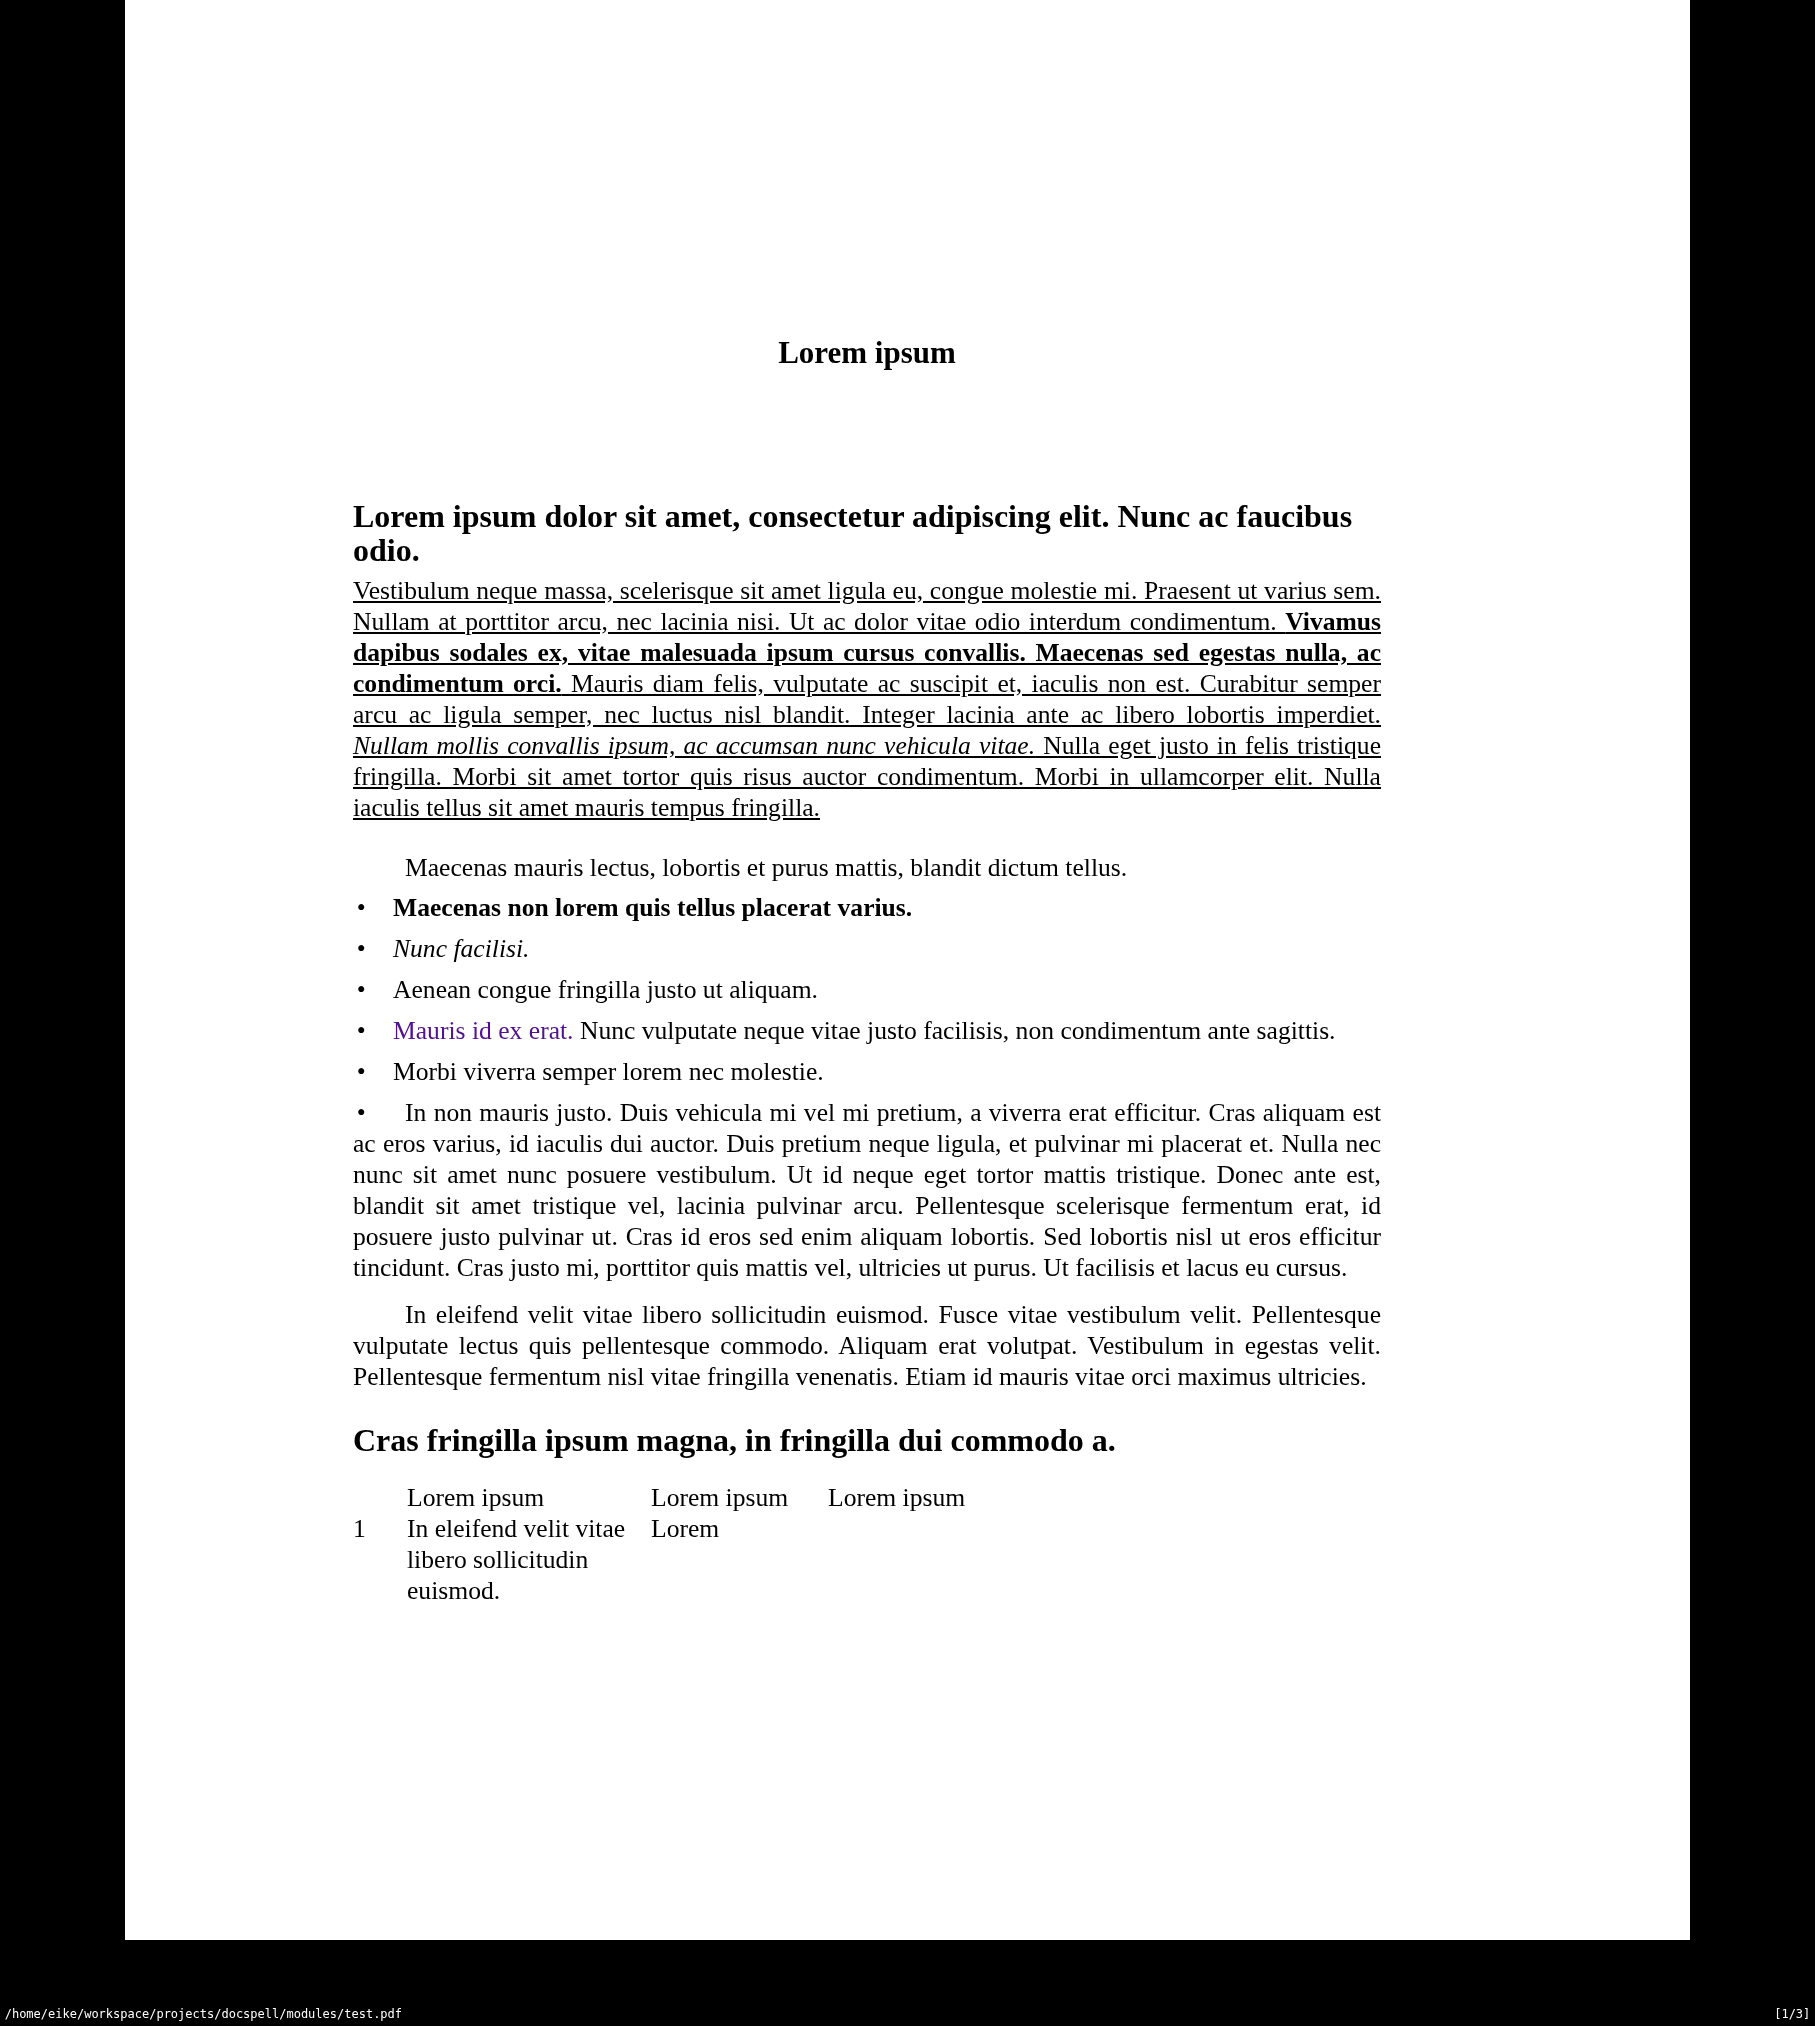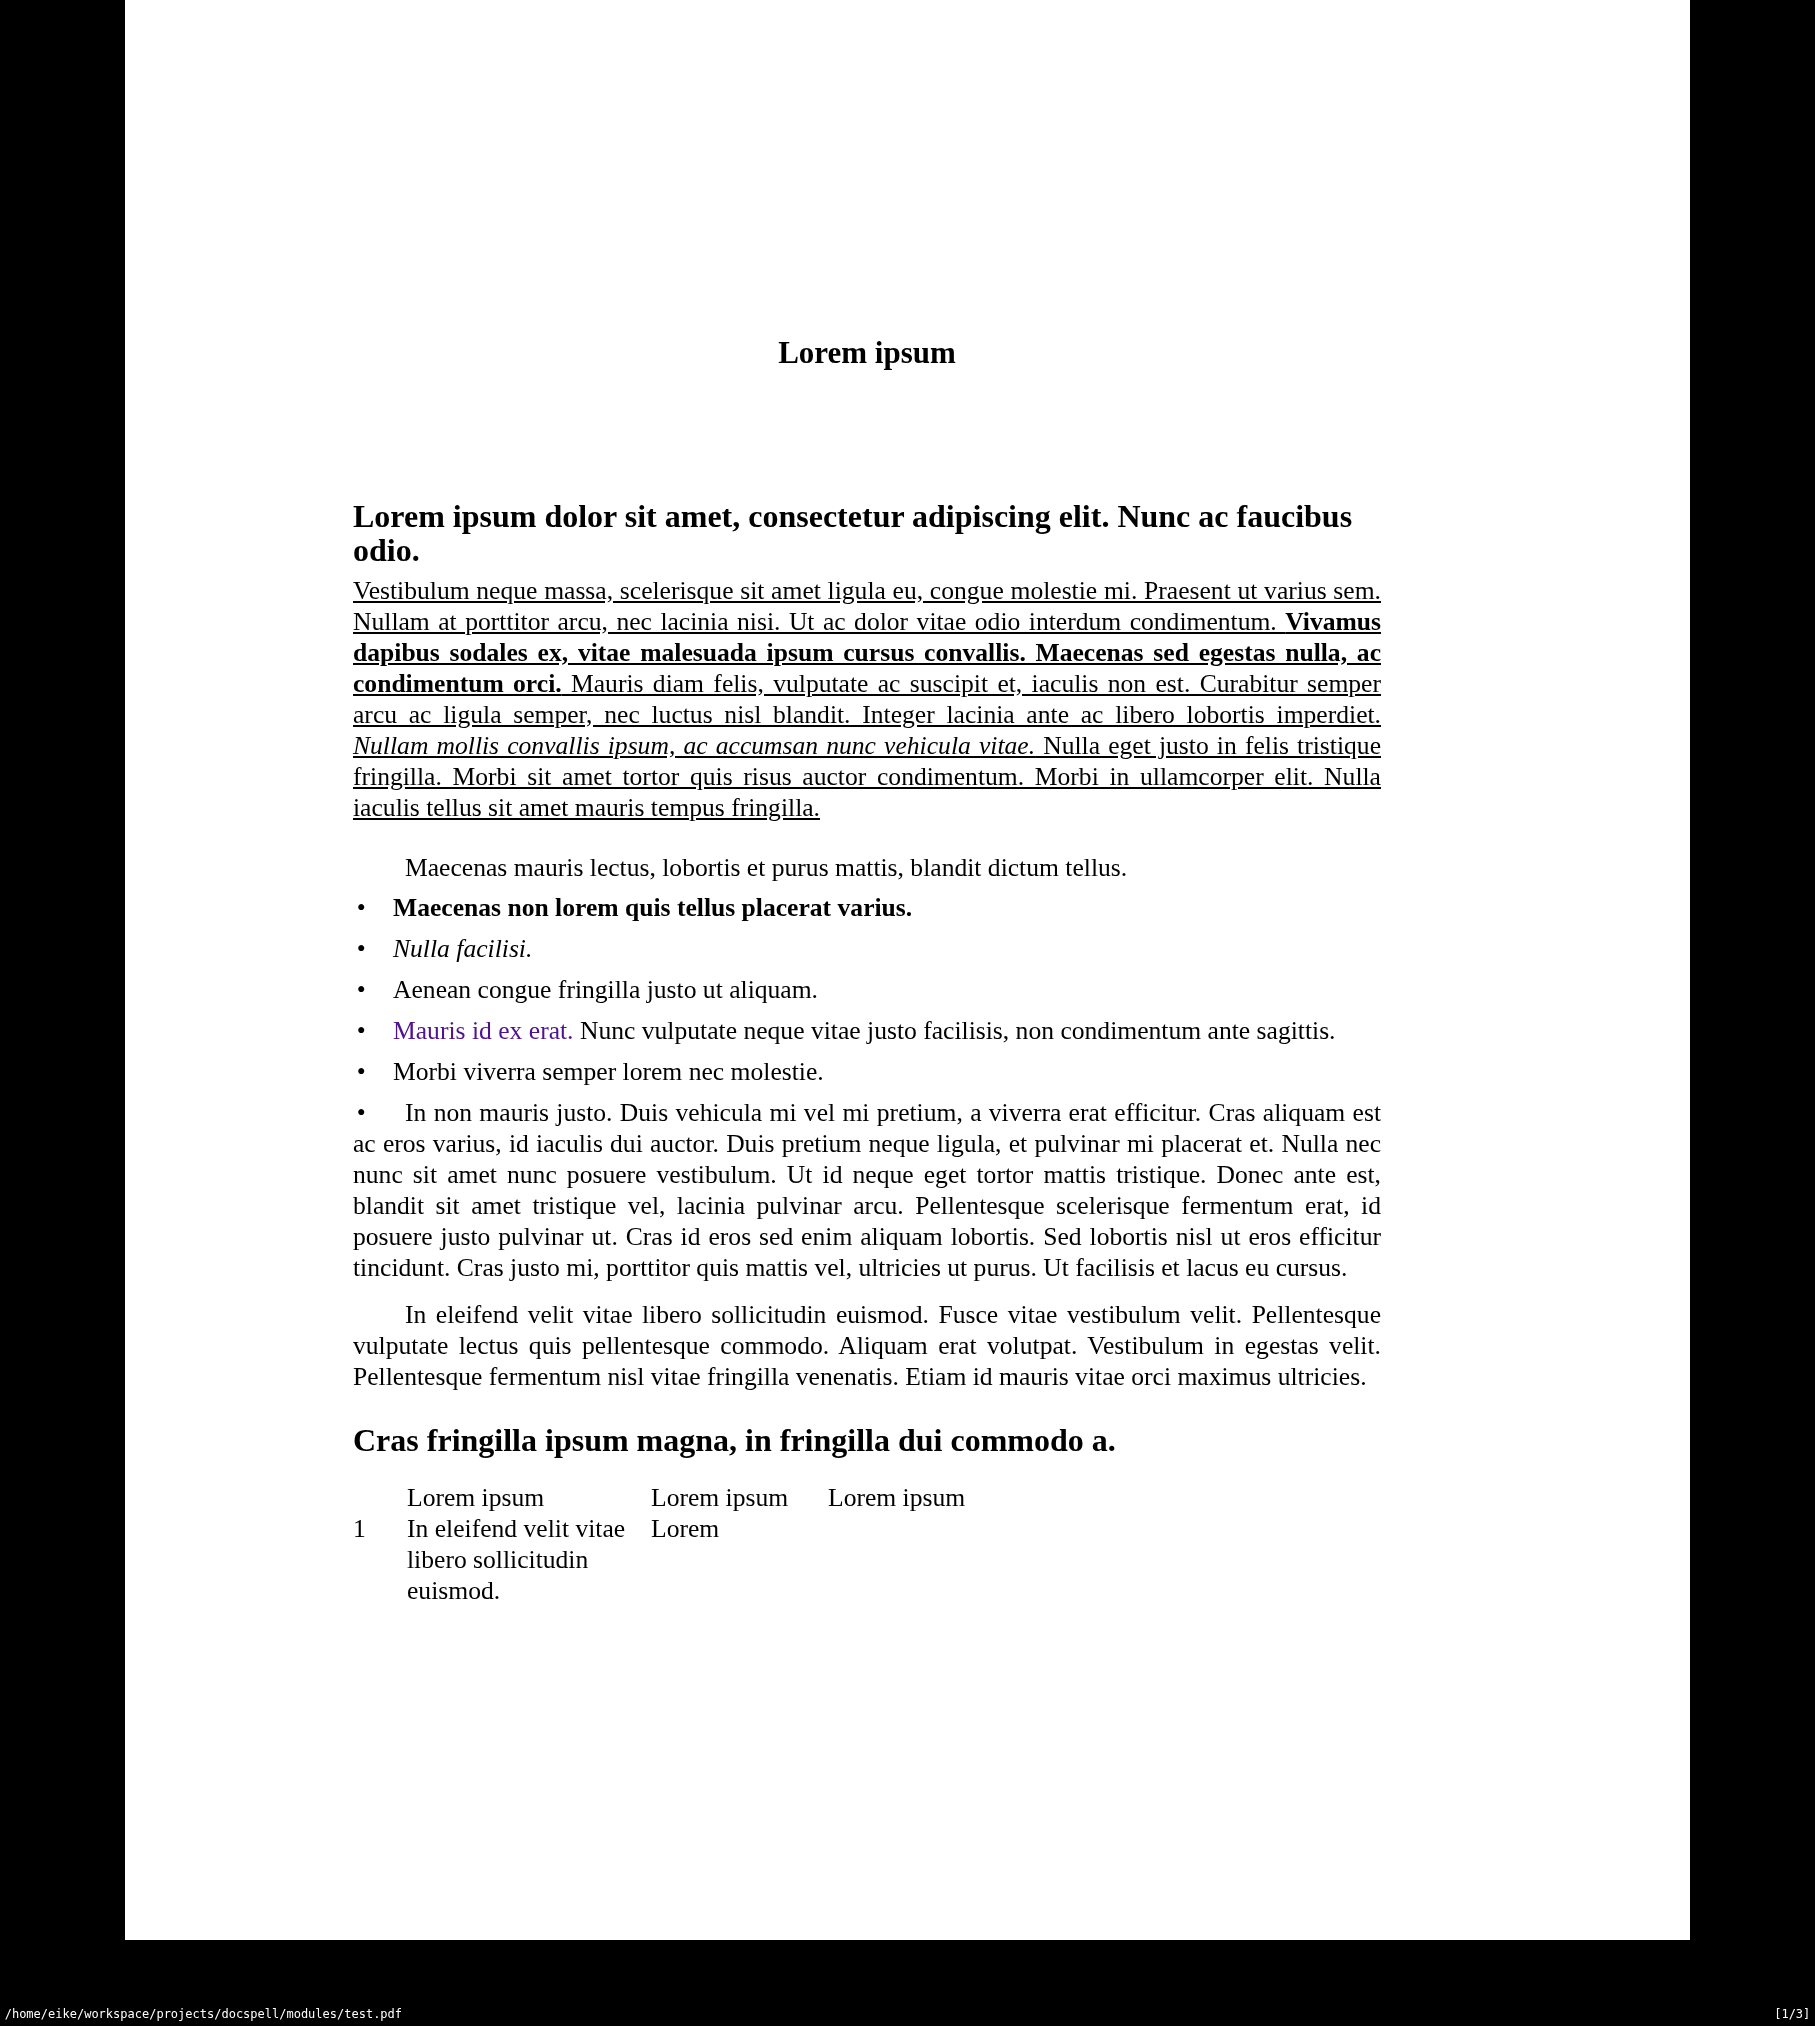--- a/index.html
+++ b/index.html
@@ -60,21 +60,21 @@
     <h1 class="doc-title">Lorem ipsum</h1>
 
     <h2 class="sec-heading" id="heading1">Lorem ipsum dolor sit amet, consectetur adipiscing elit. Nunc ac faucibus odio.</h2>
 
     <p id="p1"><span>Vestibulum neque massa, scelerisque sit amet ligula eu, congue molestie mi. Praesent ut varius sem. Nullam at porttitor arcu, nec lacinia nisi. Ut ac dolor vitae odio interdum condimentum. </span><span class="bold">Vivamus dapibus sodales ex, vitae malesuada ipsum cursus convallis. Maecenas sed egestas nulla, ac condimentum orci.</span><span> Mauris diam felis, vulputate ac suscipit et, iaculis non est. Curabitur semper arcu ac ligula semper, nec luctus nisl blandit. Integer lacinia ante ac libero lobortis imperdiet. </span><span class="italic">Nullam mollis convallis ipsum, ac accumsan nunc vehicula vitae.</span><span> Nulla eget justo in felis tristique fringilla. Morbi sit amet tortor quis risus auctor condimentum. Morbi in ullamcorper elit. Nulla iaculis tellus sit amet mauris tempus fringilla.</span></p>
 
     <p id="p2" class="indent">Maecenas mauris lectus, lobortis et purus mattis, blandit dictum tellus.</p>
 
     <ul class="bullets">
       <li><span class="marker">•</span><span class="bold">Maecenas non lorem quis tellus placerat varius.</span></li>
-      <li><span class="marker">•</span><span class="italic">Nulla facilisi.</span></li>
+      <li><span class="marker">•</span><span class="italic">Nunc facilisi.</span></li>
       <li><span class="marker">•</span><span>Aenean congue fringilla justo ut aliquam.</span></li>
       <li><span class="marker">•</span><span class="doclink">Mauris id ex erat.</span><span> Nunc vulputate neque vitae justo facilisis, non condimentum ante sagittis.</span></li>
       <li><span class="marker">•</span><span>Morbi viverra semper lorem nec molestie.</span></li>
       <li><span class="marker">•</span></li>
     </ul>
 
 
     <p id="p3" class="indent">In non mauris justo. Duis vehicula mi vel mi pretium, a viverra erat efficitur. Cras aliquam est ac eros varius, id iaculis dui auctor. Duis pretium neque ligula, et pulvinar mi placerat et. Nulla nec nunc sit amet nunc posuere vestibulum. Ut id neque eget tortor mattis tristique. Donec ante est, blandit sit amet tristique vel, lacinia pulvinar arcu. Pellentesque scelerisque fermentum erat, id posuere justo pulvinar ut. Cras id eros sed enim aliquam lobortis. Sed lobortis nisl ut eros efficitur tincidunt. Cras justo mi, porttitor quis mattis vel, ultricies ut purus. Ut facilisis et lacus eu cursus.</p>
 
     <p id="p4" class="indent">In eleifend velit vitae libero sollicitudin euismod. Fusce vitae vestibulum velit. Pellentesque vulputate lectus quis pellentesque commodo. Aliquam erat volutpat. Vestibulum in egestas velit. Pellentesque fermentum nisl vitae fringilla venenatis. Etiam id mauris vitae orci maximus ultricies.</p>

